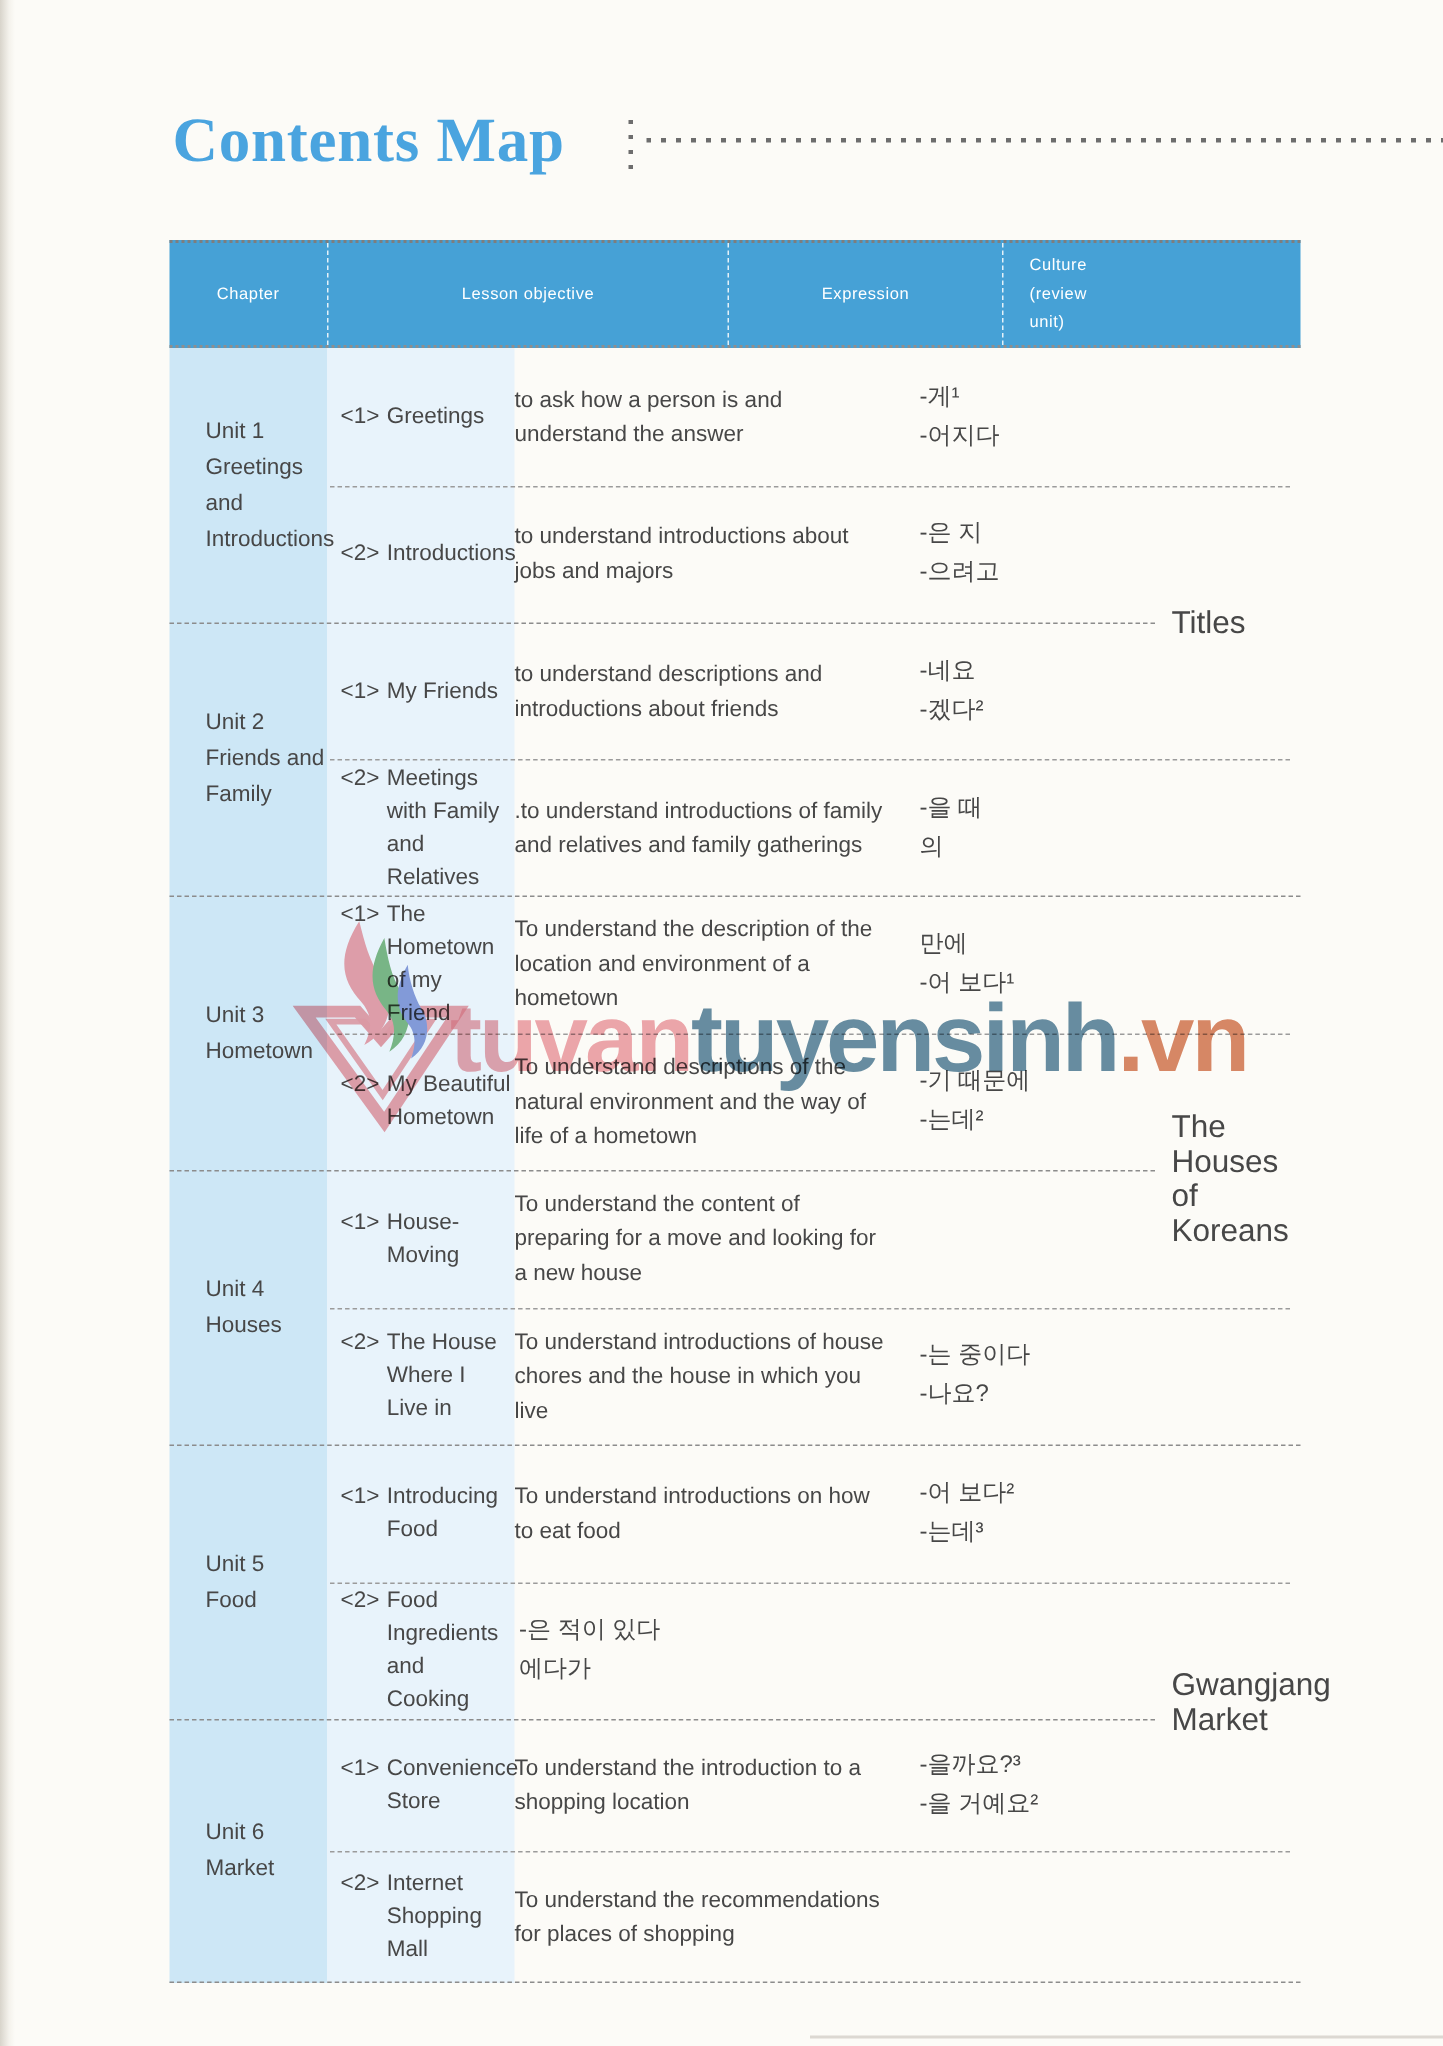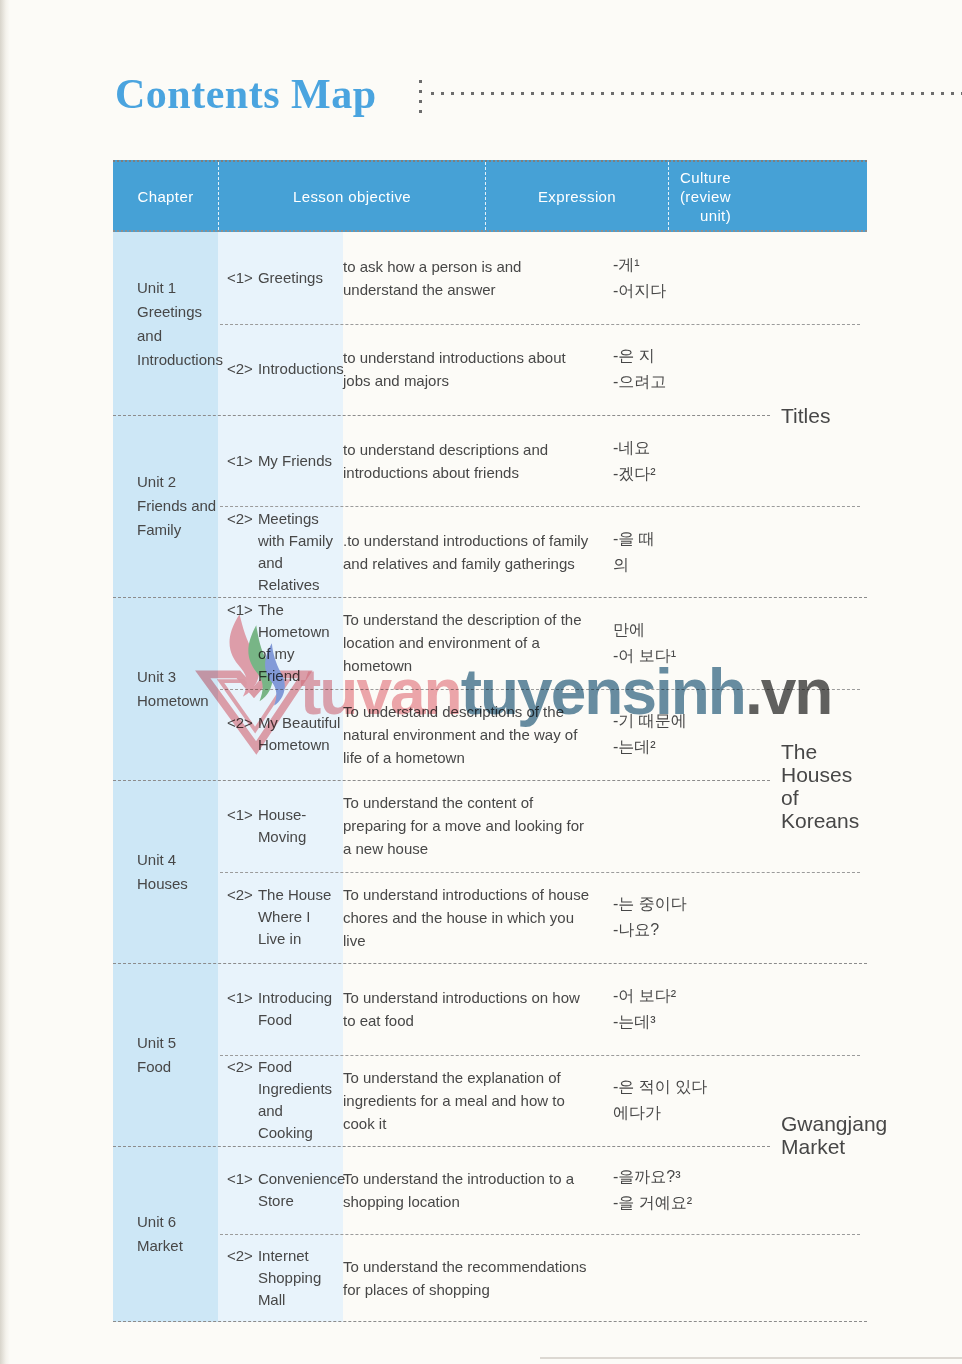--- a/index.html
+++ b/index.html
@@ -28,22 +28,22 @@
   .col-bg-chapter{position:absolute;left:0;top:72px;width:105px;height:1090px;background:#cde7f6;}
   .col-bg-title{position:absolute;left:105px;top:72px;width:125px;height:1090px;background:#e8f3fb;}
 
   .thead{
     position:absolute;left:0;top:0;width:754px;height:72px;
     background:#46a1d6; display:flex;
     border-top:2px dotted #7e7e7e; border-bottom:2px dotted #8e8e8e;
     box-sizing:border-box;
   }
   .th{
-    display:flex;align-items:center;justify-content:center;text-align:right;
-    color:#fff;font-size:15px;letter-spacing:.4px;line-height:19px;
+    display:flex;align-items:center;justify-content:center;text-align:left;
+    color:#fff;font-size:11px;letter-spacing:.4px;line-height:19px;
     white-space:pre-line; box-sizing:border-box;
   }
   .th + .th{border-left:1px dashed rgba(255,255,255,.85);}
   .th1{width:105px}.th2{width:125px}.th3{width:267px}.th4{width:183px}.th5{width:74px}
 
   .tbody{position:absolute;left:0;top:72px;width:754px;}
   .unit{display:flex;position:relative;}
   .u1,.u3,.u4,.u5{height:183px;} .u2{height:182px;} .u6{height:176px;}
 
   .c-chapter{
@@ -219,21 +219,20 @@
               </div>
             <div class="c-obj">To understand introductions on how to eat food</div>
             <div class="c-expr">-어 보다²
 -는데³</div>
           </div>
           <div class="lesson">
             <div class="c-title">
                 <span class="num">&lt;2&gt;</span>
                 <span class="ttl">Food Ingredients and Cooking</span>
               </div>
-            <div class="c-obj">To understand the explanation of ingredients for a meal and how to cook it</div>
             <div class="c-expr">-은 적이 있다
 에다가</div>
           </div>
           <div class="mid-sep"></div>
         </div>
       </div>
 
       <div class="unit u6">
         <div class="c-chapter">Unit 6
 Market</div>
@@ -273,15 +272,15 @@
   </div>
 
   <div class="watermark">
     <svg class="wm-logo" viewBox="0 0 100 140" xmlns="http://www.w3.org/2000/svg">
       <path d="M4,56 L36,56 L50,72 L64,56 L96,56 L52,122 Z" fill="none" stroke="#e8737d" stroke-width="7" stroke-linejoin="miter" opacity="0.95"></path>
       <path d="M20,62 L40,62 L50,74 L60,62 L80,62 L51,106 Z" fill="none" stroke="#e8737d" stroke-width="3.5" opacity="0.9"></path>
       <path d="M37,2 C23,24 27,38 38,50 C45,58 45,66 40,76 C56,67 59,48 50,36 C43,26 40,14 37,2 Z" fill="#ee7b85"></path>
       <path d="M52,12 C41,32 44,44 53,55 C59,62 59,70 55,80 C68,72 70,55 62,44 C56,35 54,24 52,12 Z" fill="#4aa050"></path>
       <path d="M66,28 C57,44 59,54 66,63 C71,69 71,76 68,84 C79,77 80,63 74,54 C70,47 67,38 66,28 Z" fill="#5b76cc"></path>
     </svg>
-    <div class="wm-text"><span style="color: rgb(228, 115, 126);">tuvan</span><span style="color: #0c4a6e;">tuyensinh</span><span style="color: #000000;">.vn</span></div>
+    <div class="wm-text"><span style="color: rgb(228, 115, 126);">tuvan</span><span style="color: #0c4a6e;">tuyensinh</span><span style="color: #c2410c;">.vn</span></div>
   </div>
 </div>
 
 </body></html>

